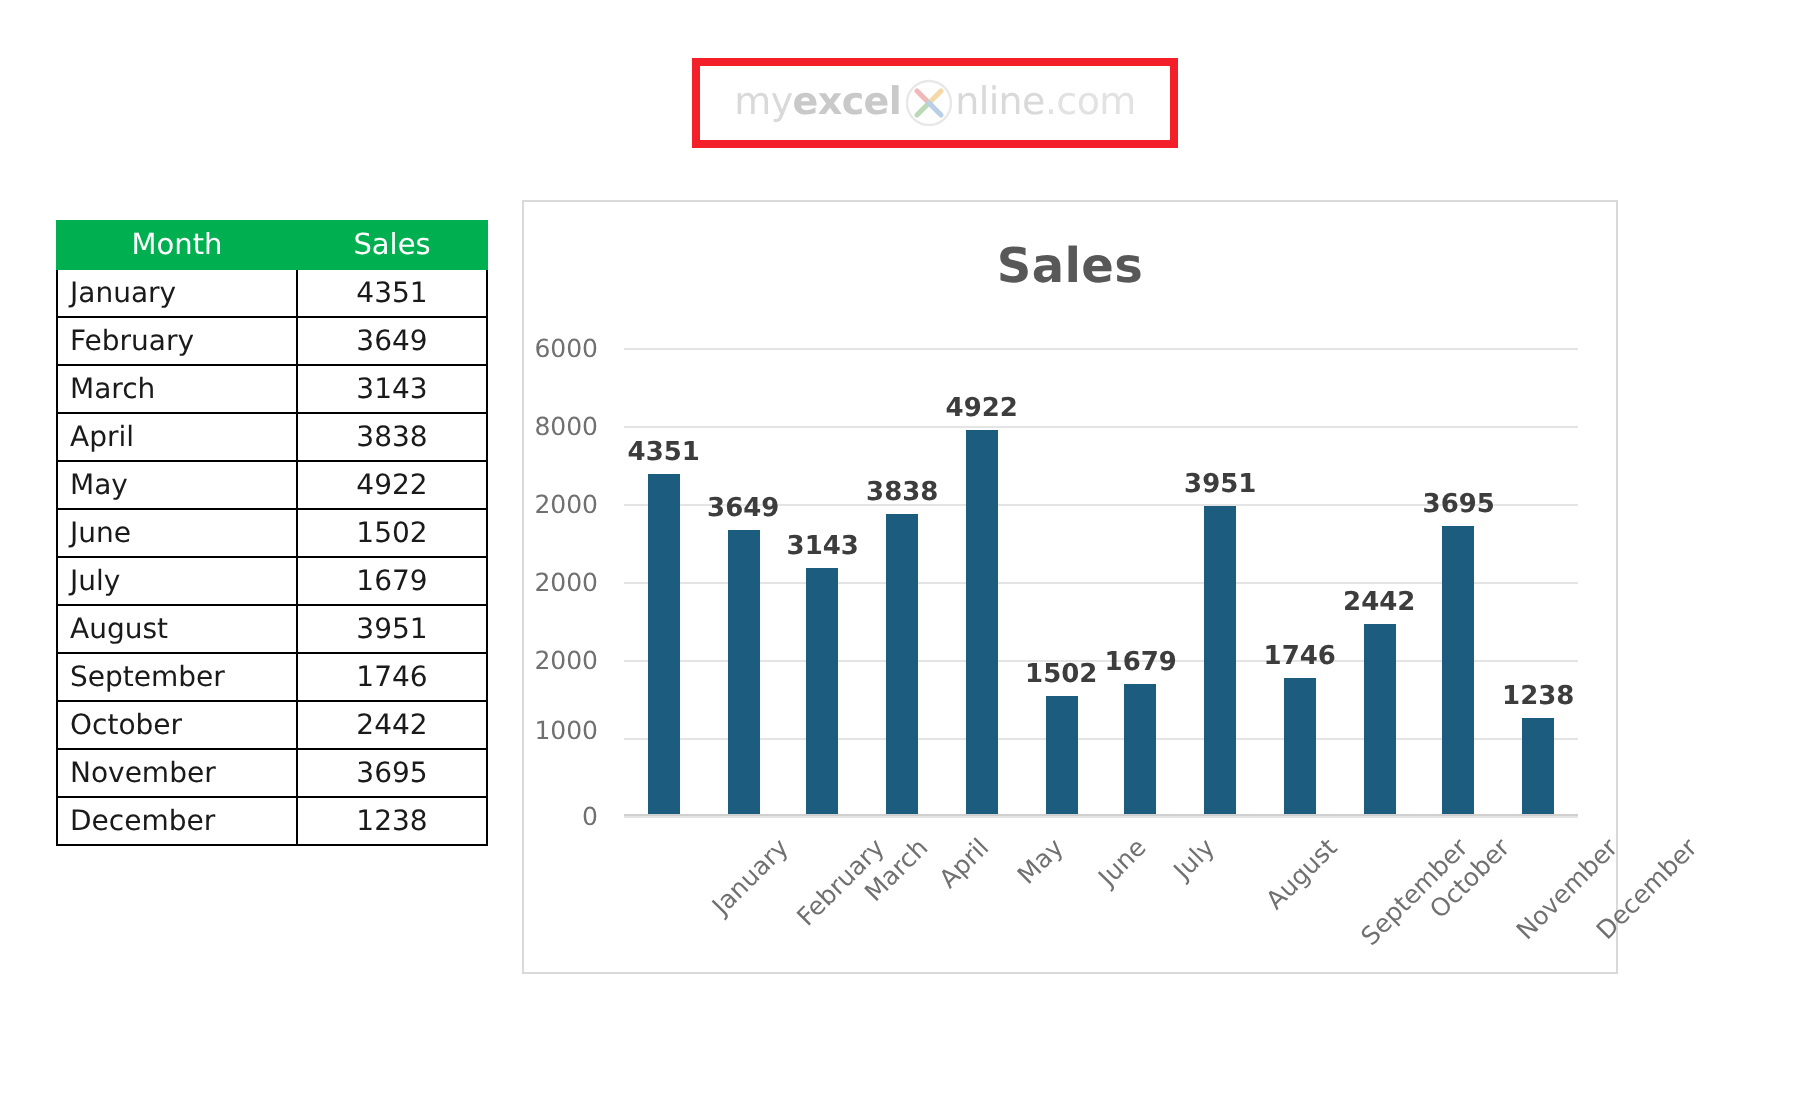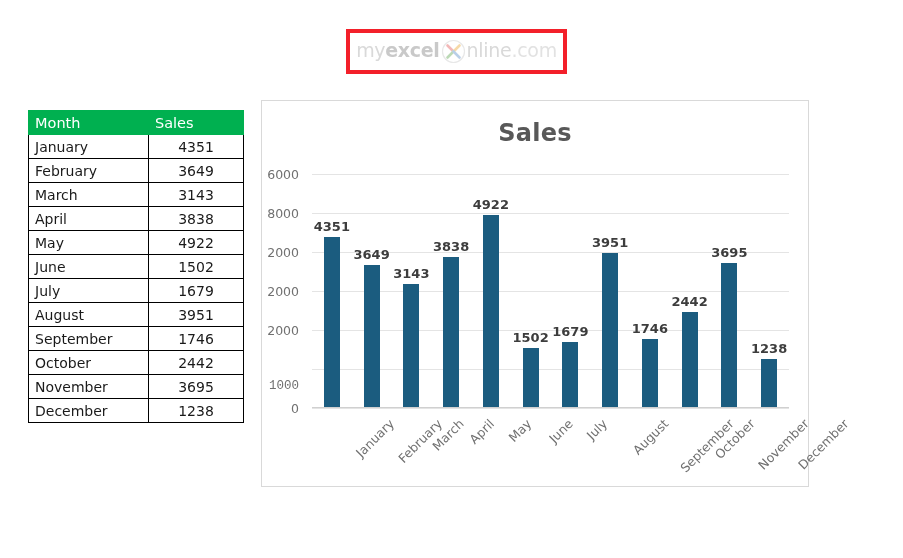--- a/index.html
+++ b/index.html
@@ -13,21 +13,21 @@
     position: relative;
     font-family: "Liberation Sans", sans-serif;
     overflow: hidden;
   }
 
   
   #logo-banner {
     position: absolute;
     left: 346px;
     top: 29px;
-    width: 221px;
+    width: 243px;
     height: 45px;
     border: 4px solid #f3202a;
     background: #ffffff;
     box-sizing: border-box;
   }
   #logo-inner {
     position: absolute;
     left: 0; top: 0; right: 0; bottom: 0;
     display: flex;
     align-items: center;
@@ -69,21 +69,21 @@
     height: 24px;
     padding: 0 6px;
     font-family: "DejaVu Sans", sans-serif;
     font-size: 14px;
     color: #1a1a1a;
     box-sizing: border-box;
   }
   #data-table thead th {
     background: #00b050;
     color: #ffffff;
-    text-align: left;
+    text-align: center;
     font-weight: 400;
     border-color: #00b050;
     font-size: 14.5px;
   }
   #data-table td.c-month { text-align: left; }
   #data-table td.c-sales { text-align: center; }
   #data-table col.w-month { width: 120px; }
   #data-table col.w-sales { width: 95px; }
 
   
@@ -252,21 +252,21 @@
     </tbody>
 </table>
 
 <div id="chart-panel">
   <div id="chart-title">Sales</div>
   <div id="plot">
     <div class="axis-baseline"></div>
   <div class="gridline" style="top: 234px;"></div>
       <div class="ytick-label" style="top: 234px;">0</div>
       <div class="gridline" style="top: 195px;"></div>
-      <div class="ytick-label" style="top: 212px; font-family: Liberation Mono, monospace;">1000</div>
+      <div class="ytick-label" style="top: 191px;">1000</div>
       <div class="gridline" style="top: 156px;"></div>
       <div class="ytick-label" style="top: 156px;">2000</div>
       <div class="gridline" style="top: 117px;"></div>
       <div class="ytick-label" style="top: 117px;">2000</div>
       <div class="gridline" style="top: 78px;"></div>
       <div class="ytick-label" style="top: 78px;">2000</div>
       <div class="gridline" style="top: 39px;"></div>
       <div class="ytick-label" style="top: 39px;">8000</div>
       <div class="gridline" style="top: 0px;"></div>
       <div class="ytick-label" style="top: 0px;">6000</div>

